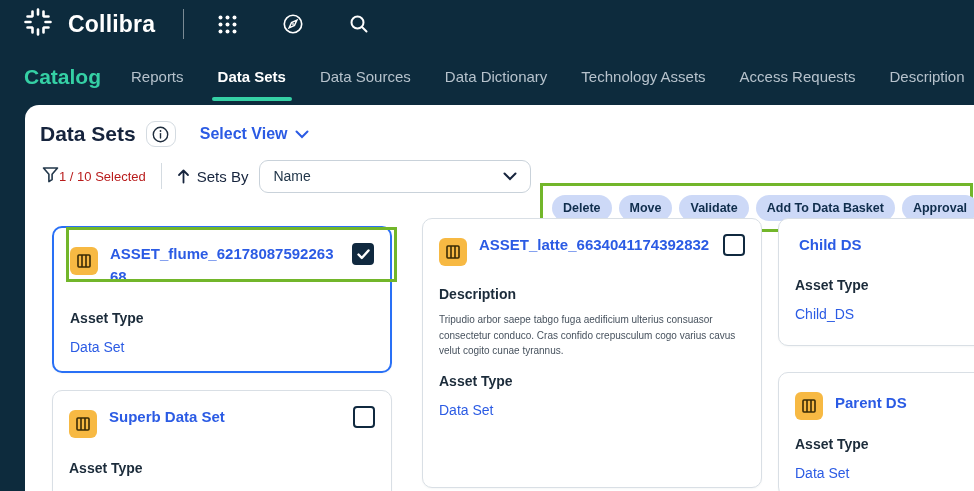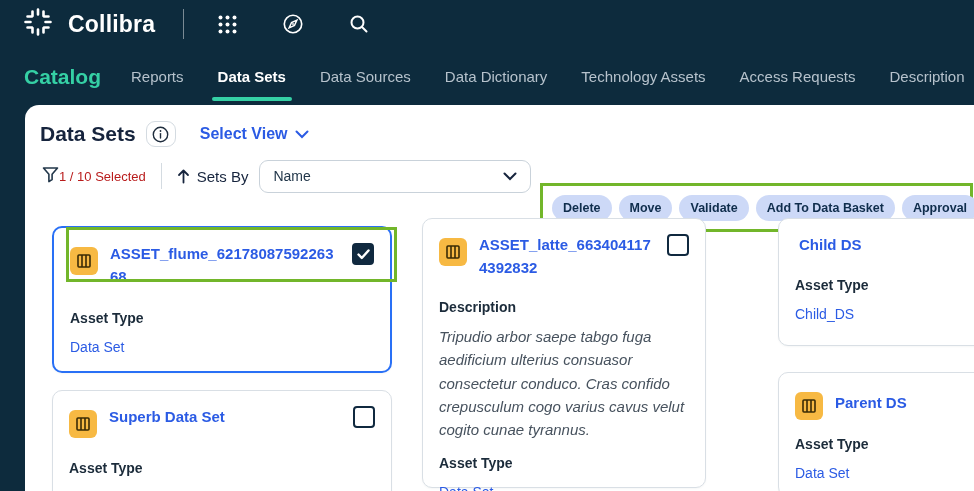--- a/index.html
+++ b/index.html
@@ -42,21 +42,21 @@
   .card { position:absolute; background:#fff; border:1px solid #d9dfe5; border-radius:10px; box-shadow:0 1px 2px rgba(20,40,60,.04); padding:15px 16px; }
   .card.selected { border:2px solid #2970f6; }
   .card-head { display:flex; align-items:flex-start; }
   .asset-icon { width:28px; height:28px; min-width:28px; border-radius:6px; background:#f7b943; display:flex; align-items:center; justify-content:center; margin-top:4px; }
   .card-title { flex:1; margin:0 12px; color:#2b5be4; font-size:15px; font-weight:700; line-height:1.5; word-break:break-all; cursor:pointer; }
   .card-title.noicon { margin-left:4px; }
   .checkbox { width:22px; height:22px; min-width:22px; border:2px solid #10293f; border-radius:4px; background:#fff; cursor:pointer; display:flex; align-items:center; justify-content:center; }
   .checkbox.checked { background:#10293f; }
   .field-label { font-size:14px; font-weight:700; color:#1b2b3a; }
   .field-link { font-size:14px; color:#2b5be4; margin-top:13px; cursor:pointer; }
-  .desc-text { font-size:15px; color:#47525e; line-height:1.55; margin-top:10px;font-style:italic; }
+  .desc-text { font-size:10px; color:#47525e; line-height:1.55; margin-top:10px; }
   
   .anno { position:absolute; border:3px solid #72b62a; pointer-events:none; z-index:6; }
   #anno-card-title { left:41px; top:122px; width:331px; height:55px; }
 </style>
 </head>
 <body>
 
 <div class="header">
   <div class="brand">
     <span>
@@ -171,21 +171,21 @@
       <span class="checkbox checked">
         <svg width="13" height="11" viewBox="0 0 13 11" fill="none" stroke="#ffffff" stroke-width="2.4" stroke-linecap="round" stroke-linejoin="round">
           <path d="M1.5 5.5l3.3 3.5L11.5 1.5"></path>
         </svg>
       </span>
     </div>
     <div class="field-label" style="margin-top:22px;">Asset Type</div>
     <div class="field-link">Data Set</div>
   </div>
 
-  <div class="card" style="left:397px; top:113px; width:284px; height:270px;">
+  <div class="card" style="left:397px; top:113px; width:340px; height:270px;">
     <div class="card-head">
       <span class="asset-icon">
         <svg width="16" height="16" viewBox="0 0 16 16" fill="none" stroke="#3a2b05" stroke-width="1.6">
           <rect x="2" y="2" width="12" height="12" rx="1"></rect>
           <path d="M6 2v12 M10 2v12"></path>
         </svg>
       </span>
       <span class="card-title">ASSET_latte_6634041174392832</span>
       <span class="checkbox"></span>
     </div>

